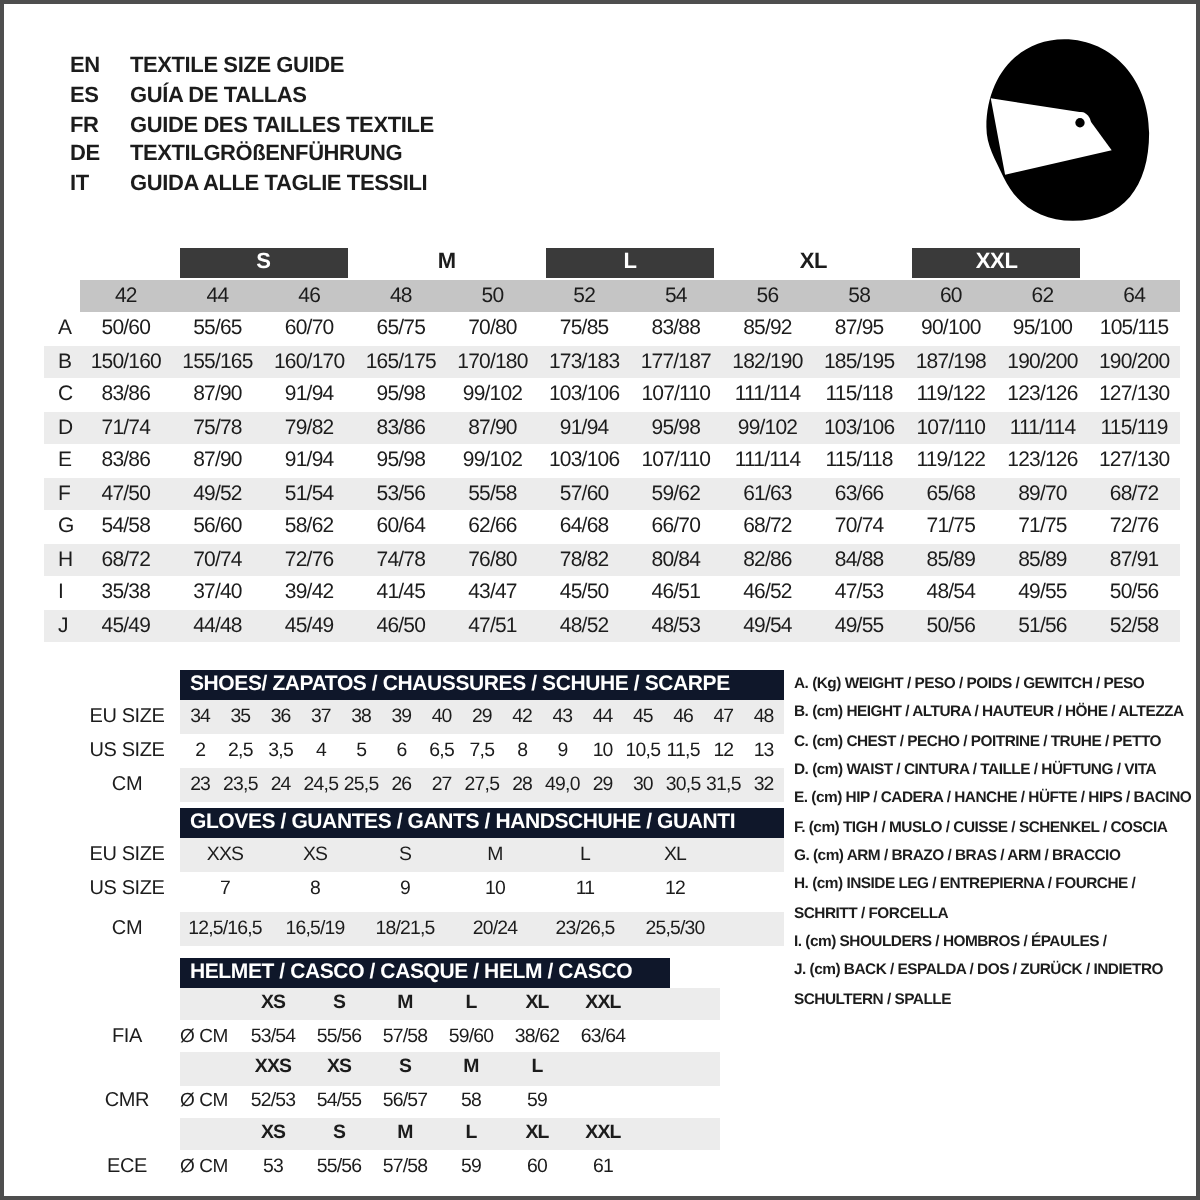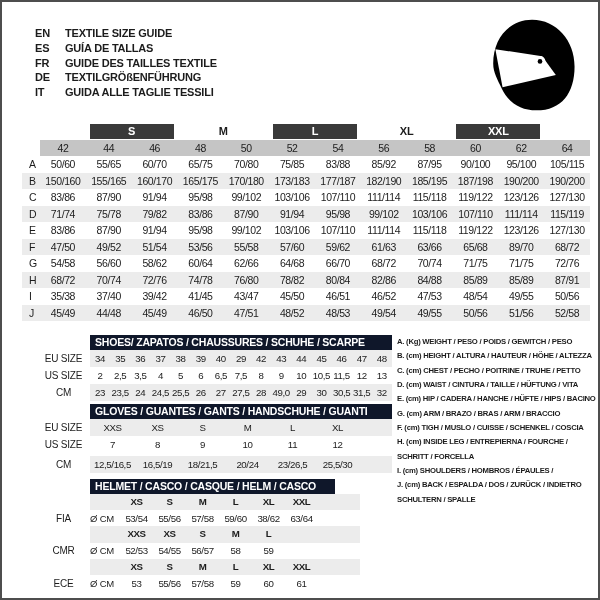--- a/index.html
+++ b/index.html
@@ -462,23 +462,23 @@
       <div class="legend-line">A. (Kg) WEIGHT / PESO / POIDS / GEWITCH / PESO</div>
 
       <div class="legend-line">B. (cm) HEIGHT / ALTURA / HAUTEUR / HÖHE / ALTEZZA</div>
 
       <div class="legend-line">C. (cm) CHEST / PECHO / POITRINE / TRUHE / PETTO</div>
 
       <div class="legend-line">D. (cm) WAIST / CINTURA / TAILLE / HÜFTUNG / VITA</div>
 
       <div class="legend-line">E. (cm) HIP / CADERA / HANCHE / HÜFTE / HIPS / BACINO</div>
 
+      <div class="legend-line">F. (cm) TIGH / MUSLO / CUISSE / SCHENKEL / COSCIA</div>
+
       <div class="legend-line">G. (cm) ARM / BRAZO / BRAS / ARM / BRACCIO</div>
-
-      <div class="legend-line">F. (cm) TIGH / MUSLO / CUISSE / SCHENKEL / COSCIA</div>
 
       <div class="legend-line">H. (cm) INSIDE LEG / ENTREPIERNA / FOURCHE /</div>
 
       <div class="legend-line">SCHRITT / FORCELLA</div>
 
       <div class="legend-line">I. (cm) SHOULDERS / HOMBROS / ÉPAULES /</div>
 
       <div class="legend-line">J. (cm) BACK / ESPALDA / DOS / ZURÜCK / INDIETRO</div>
 
       <div class="legend-line">SCHULTERN / SPALLE</div>

